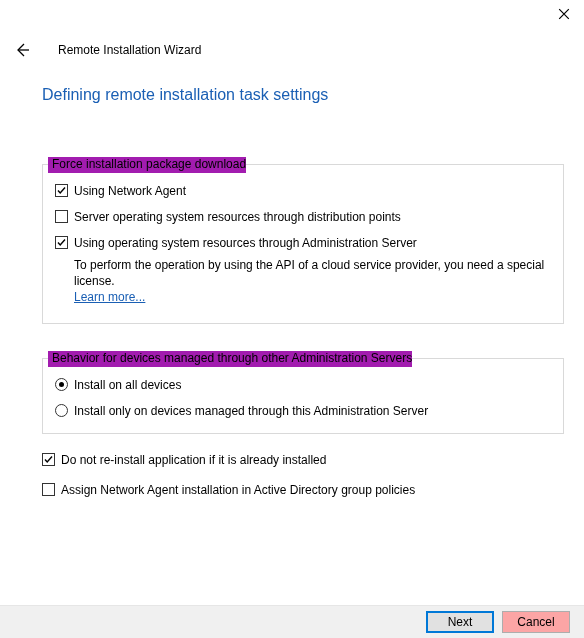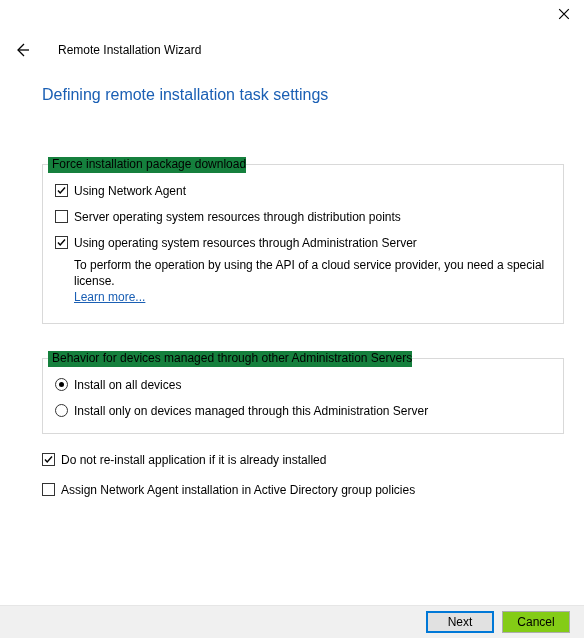--- a/index.html
+++ b/index.html
@@ -33,21 +33,21 @@
     font-size: 16px; color: #1a5fb4; font-weight: 400;
   }
   .content {
     position: absolute; top: 148px; left: 42px; right: 20px;
   }
   .group { margin-bottom: 18px; }
   .group-legend {
     font-size: 12px; color: #000;
     padding: 0 0 2px 4px;
     position: relative; top: 9px; left: 6px;
-    background: #15803d; display: inline-block; z-index: 1;
+    background: #a21caf; display: inline-block; z-index: 1;
   }
   .group-box {
     border: 1px solid #d9d9d9;
     padding: 18px 12px 14px 12px;
   }
   .opt-row {
     display: flex; align-items: flex-start;
     margin-bottom: 10px;
     line-height: 16px;
   }
@@ -80,21 +80,21 @@
     position: absolute; left: 0; right: 0; bottom: 0;
     height: 33px;
     background: #f0f0f0;
     border-top: 1px solid #e6e6e6;
     display: flex; align-items: center; justify-content: flex-end;
     padding-right: 14px;
     gap: 8px;
   }
   .btn {
     min-width: 68px; height: 22px;
-    background: #84cc16; border: 1px solid #adadad;
+    background: #fca5a5; border: 1px solid #adadad;
     font-size: 12px; font-family: inherit;
     cursor: pointer;
     display: flex; align-items: center; justify-content: center;
   }
   .btn.primary { border: 2px solid #0078d7; background:#e1e1e1; }
 </style>
 </head>
 <body>
 
 <div class="window">

